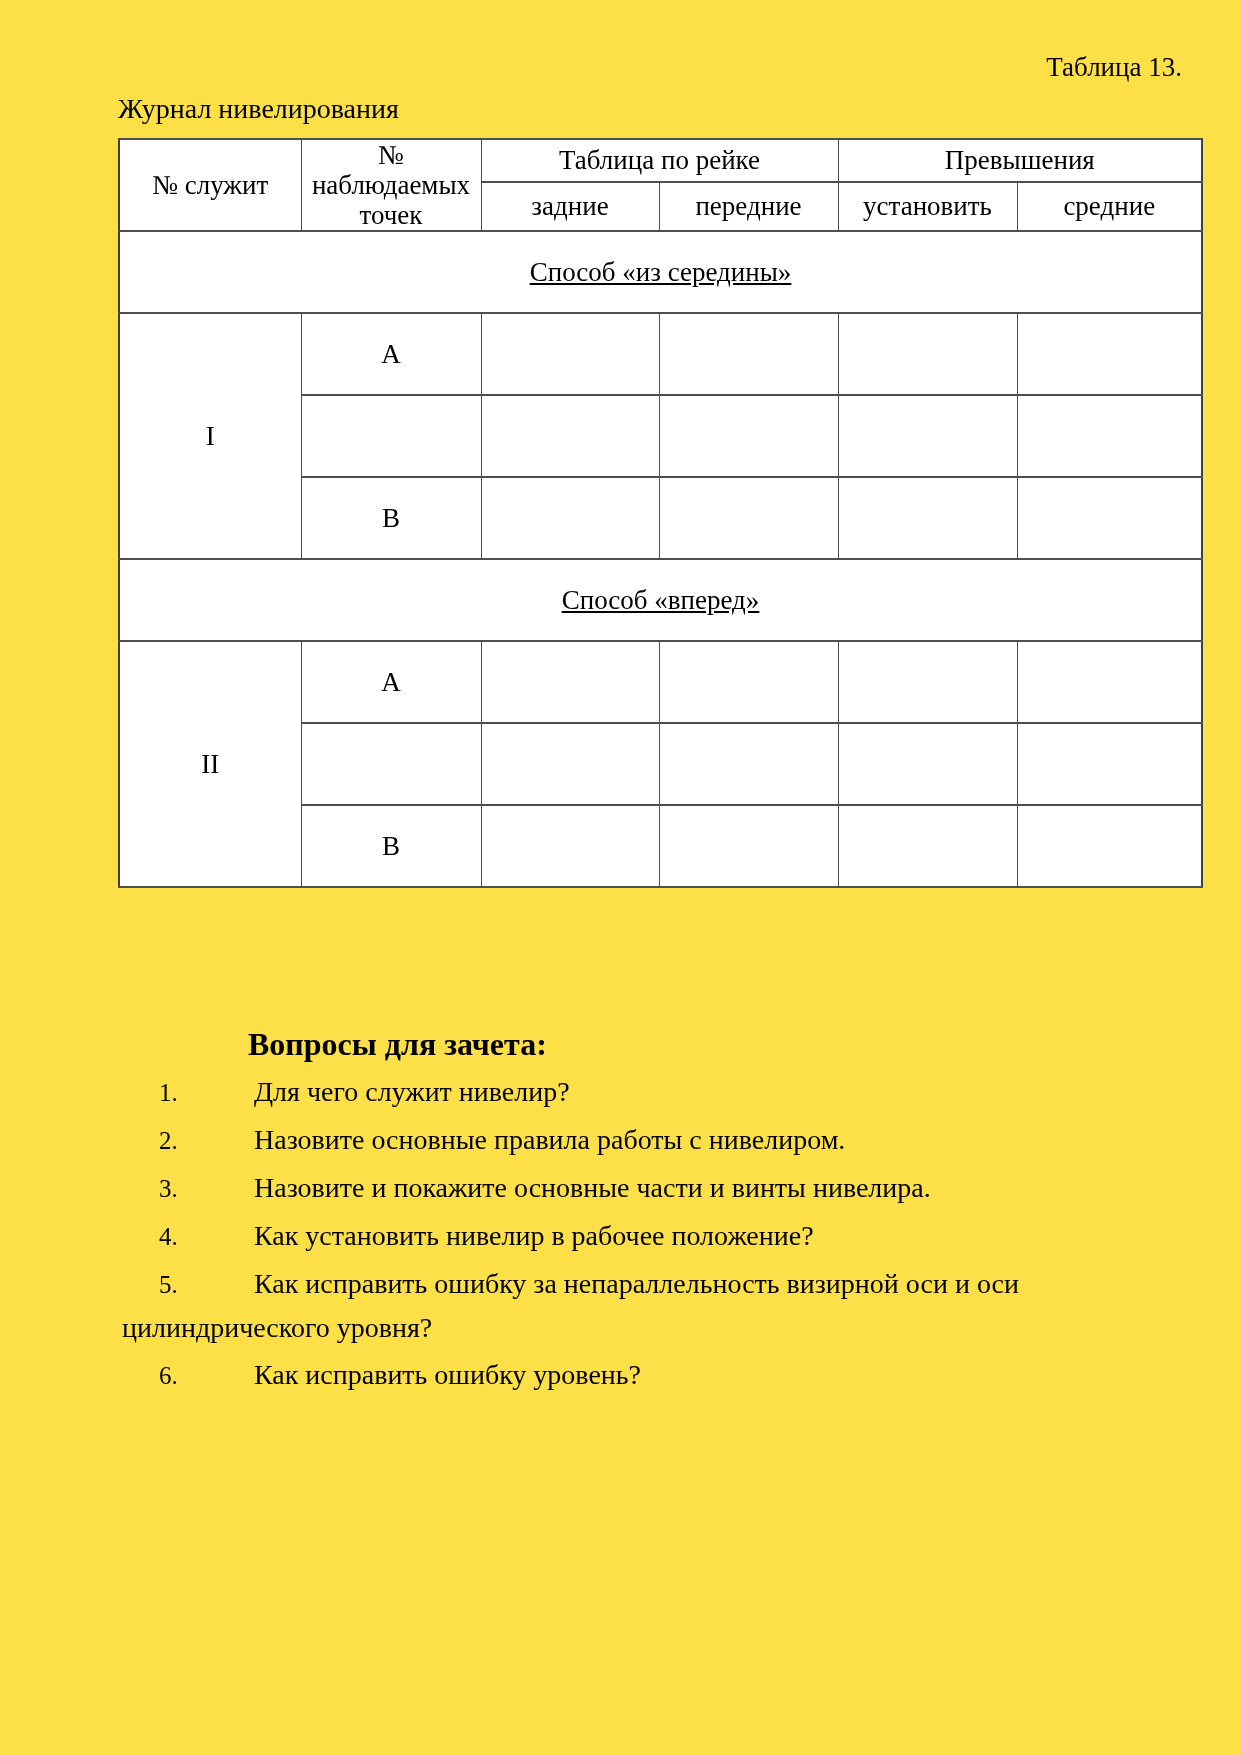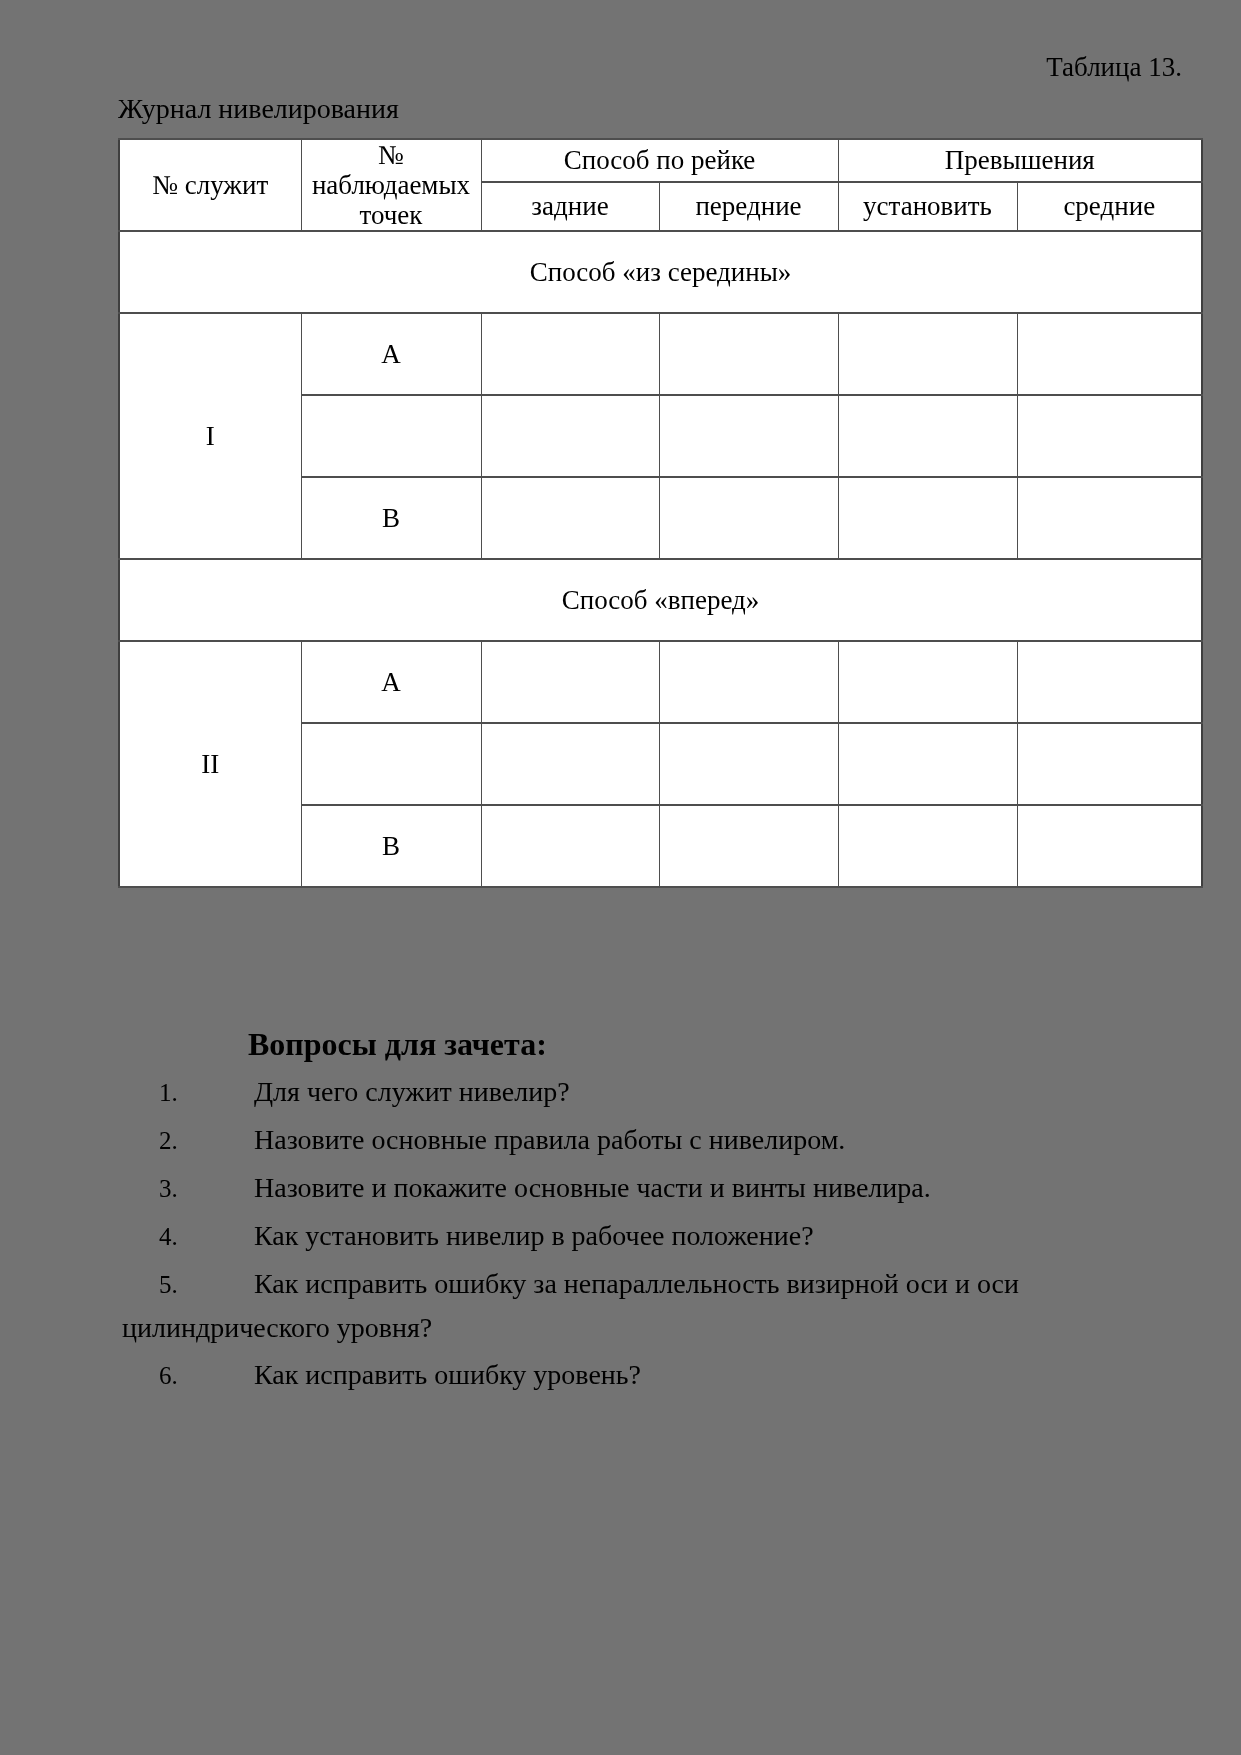--- a/index.html
+++ b/index.html
@@ -4,21 +4,21 @@
 <style>
   html, body {
     margin: 0;
     padding: 0;
     background: #ffffff;
   }
   .page {
     position: relative;
     width: 1241px;
     height: 1755px;
-    background: #737373;
+    background: #fde047;
     font-family: "Liberation Serif", "DejaVu Serif", serif;
     color: #000000;
     overflow: hidden;
   }
   .caption {
     padding-top: 50px;
     margin-right: 59px;
     text-align: right;
     font-size: 27px;
     line-height: 34px;
@@ -50,20 +50,21 @@
     text-align: center;
     vertical-align: middle;
     background: #ffffff;
   }
   th.h-top { height: 36px; }
   th.h-sub { height: 42px; }
   th.points-header { white-space: pre-line; line-height: 30px; }
   tr.section-row td {
     height: 80px;
     font-size: 27px;
+    text-decoration: underline;
   }
   tr.data-row td { height: 80px; }
   td.station-cell { font-size: 29px; }
   td.point-cell { font-size: 28px; }
   .questions {
     margin-left: 118px;
     margin-top: 135px;
     width: 1030px;
     font-size: 28px;
   }
@@ -104,21 +105,21 @@
       <col style="width:179px">
       <col style="width:179px">
       <col style="width:185px">
     </colgroup>
     <thead>
       <tr>
         <th rowspan="2" class="h-top">№ служит</th>
         <th rowspan="2" class="h-top points-header">№
 наблюдаемых
 точек</th>
-        <th colspan="2" class="h-top">Способ по рейке</th>
+        <th colspan="2" class="h-top">Таблица по рейке</th>
         <th colspan="2" class="h-top">Превышения</th>
       </tr>
       <tr>
         <th class="h-sub">задние</th>
         <th class="h-sub">передние</th>
         <th class="h-sub">установить</th>
         <th class="h-sub">средние</th>
       </tr>
     </thead>
     <tbody>

